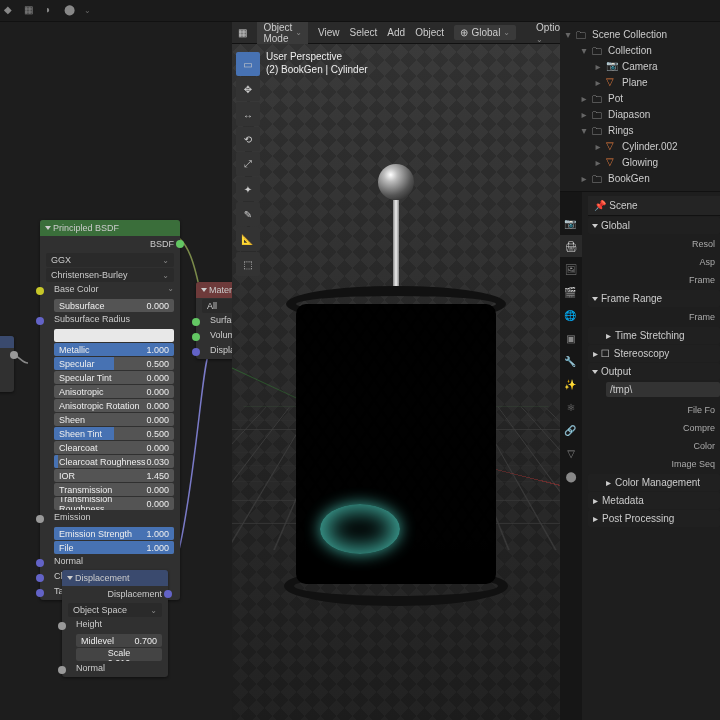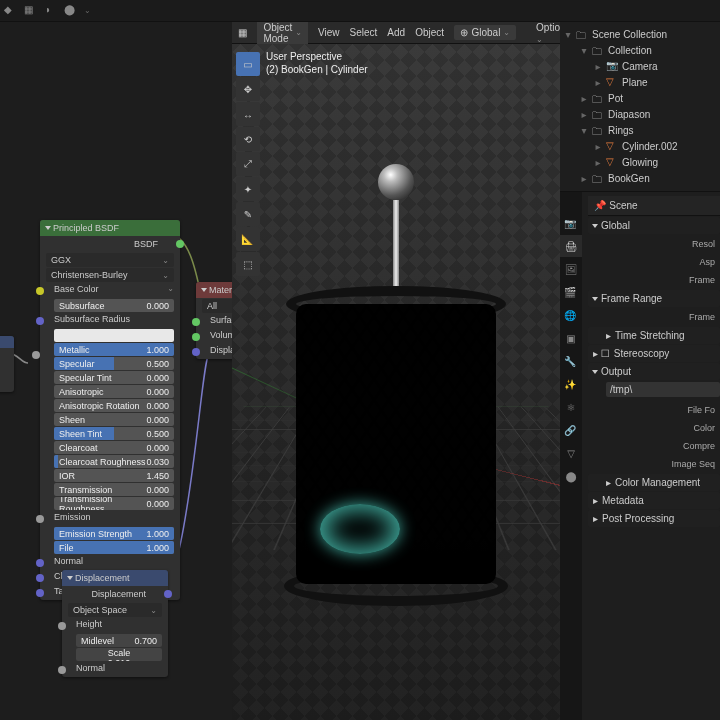--- a/index.html
+++ b/index.html
@@ -8,21 +8,21 @@
   .topbar .ico{width:14px;height:14px;display:inline-block;color:#888}
   .topbar .drop{width:10px;height:10px;color:#666}
   .main{display:flex;height:698px}
   .left{width:290px;background:#1d1d1d;position:relative}
   .node{position:absolute;background:#303030;border-radius:3px;box-shadow:0 1px 3px rgba(0,0,0,.5);font-size:9px}
   .node .hdr{padding:3px 6px;border-radius:3px 3px 0 0;display:flex;align-items:center;gap:3px}
   .node .hdr.green{background:#3a6e3a}
   .node .hdr.red{background:#6e3a3a}
   .node .hdr.blue{background:#3a4a6e}
   .tri{display:inline-block;width:0;height:0;border-left:4px solid #ccc;border-top:3px solid transparent;border-bottom:3px solid transparent;transform:rotate(90deg)}
-  .node .out{padding:3px 22px;text-align:right;color:#ccc;position:relative}
+  .node .out{padding:3px 6px;text-align:right;color:#ccc;position:relative}
   .node .row{padding:1px 6px 1px 14px;display:flex;justify-content:space-between;height:15px;position:relative}
   .node .sel{margin:1px 6px;background:#2a2a2a;border-radius:2px;padding:2px 5px;display:flex;justify-content:space-between;align-items:center}
   .slider{margin:1px 6px 1px 14px;background:#545454;border-radius:2px;height:13px;display:flex;justify-content:space-between;align-items:center;padding:0 5px;position:relative;overflow:hidden}
   .slider .fill{position:absolute;left:0;top:0;height:100%;background:#4772b3}
   .slider .lab,.slider .val{position:relative;z-index:1;color:#eee}
   .colorbar{margin:1px 6px 1px 14px;height:13px;border-radius:2px}
   .sock{position:absolute;width:8px;height:8px;border-radius:50%;top:50%;transform:translateY(-50%)}
   .sock.l{left:-4px} .sock.r{right:-4px}
   .sock.y{background:#c7c729} .sock.g{background:#999} .sock.gr{background:#63c763} .sock.p{background:#6363c7}
   .chev{color:#888;font-size:8px}
@@ -433,25 +433,25 @@
             <span class="tri"></span>
             <span>Output</span>
           </div>
         <div class="field"><span>/tmp\</span></div>
         <div class="prow">
             <span></span>
             <span>File Fo</span>
           </div>
         <div class="prow">
             <span></span>
+            <span>Compre</span>
+          </div>
+        <div class="prow">
+            <span></span>
             <span>Color</span>
-          </div>
-        <div class="prow">
-            <span></span>
-            <span>Compre</span>
           </div>
         <div class="prow">
             <span></span>
             <span>Image Seq</span>
           </div>
         <div class="phead" style="padding-left:18px">
             <span>▸ </span>
             <span>Color Management</span>
           </div>
         <div class="phead">

